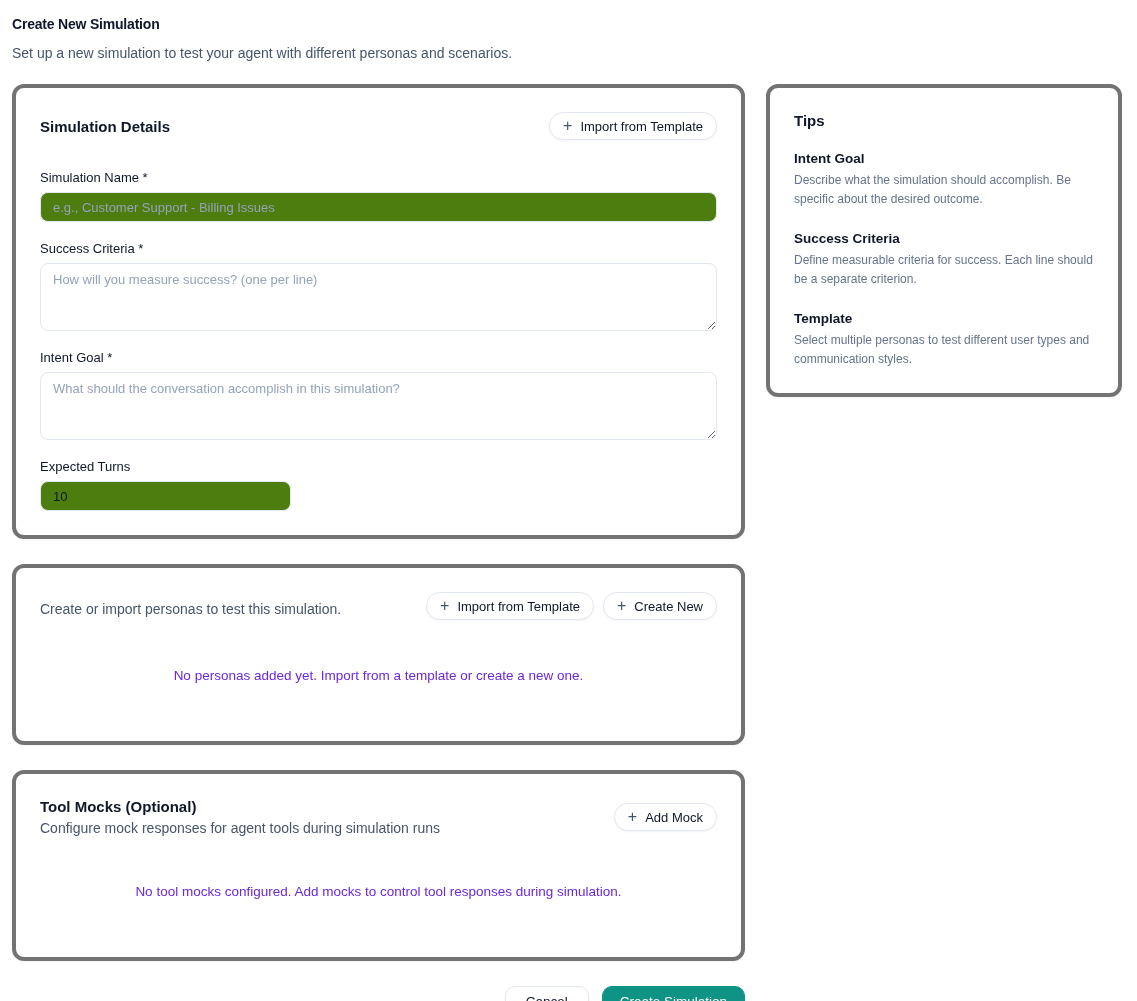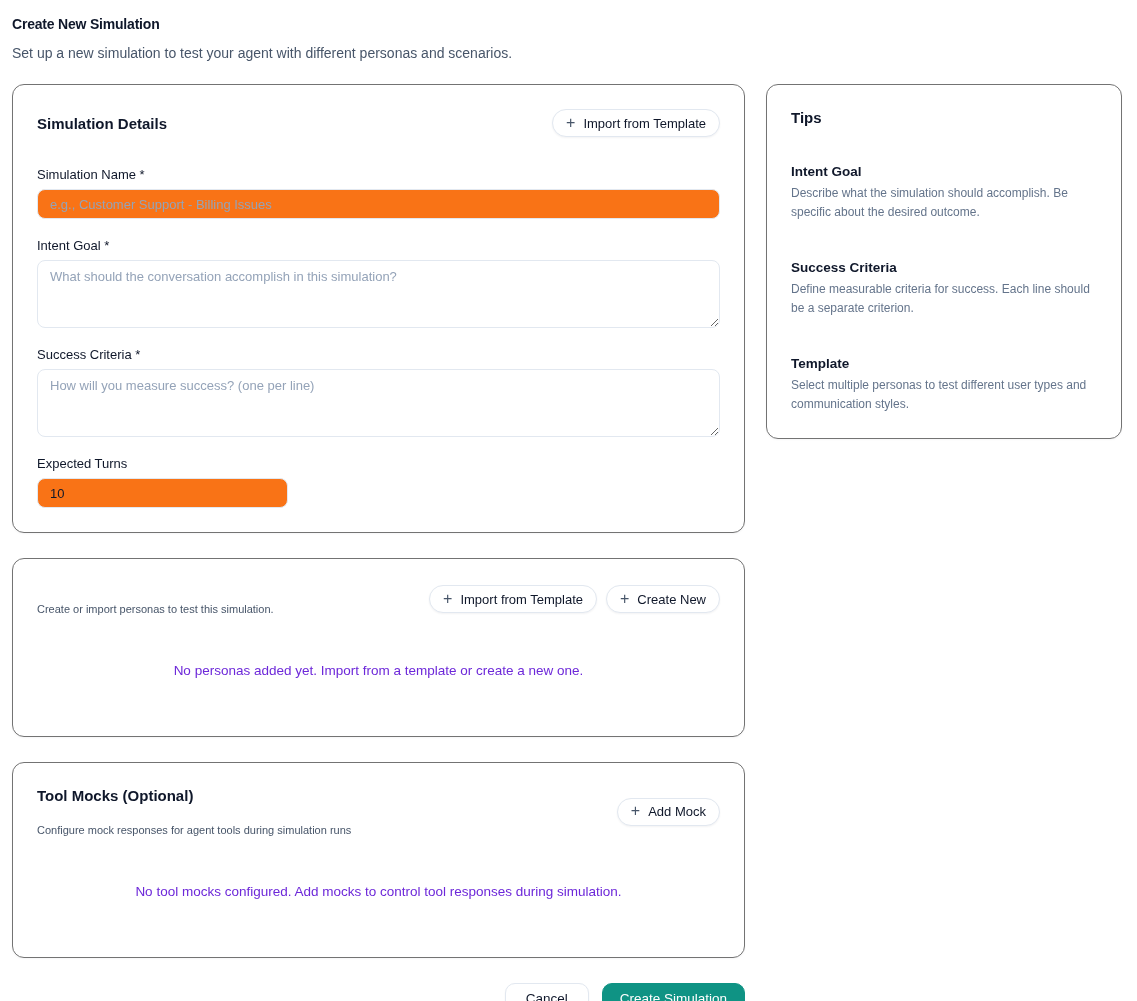--- a/index.html
+++ b/index.html
@@ -14,31 +14,31 @@
 
   .page-title { font-size: 14px; font-weight: 700; letter-spacing: -0.2px; color: #0f172a; }
   .page-subtitle { margin-top: 13px; font-size: 14px; color: #475569; }
 
   .layout { margin-top: 23px; display: flex; gap: 21px; align-items: flex-start; }
   .main-col { width: 733px; flex: none; }
   .tips-col { width: 356px; flex: none; }
 
   .card {
     background: #ffffff;
-    border: 1px solid #737373;
+    border: 4px solid #737373;
     border-radius: 12px;
     box-shadow: 0 1px 2px rgba(16,24,40,0.04);
   }
   .main-col .card { margin-bottom: 25px; }
 
   .card-pad { padding: 24px; }
 
   .card-header-row { display: flex; justify-content: space-between; align-items: center; }
   .card-title { font-size: 15px; font-weight: 700; color: #0f172a; }
-  .card-subtitle { margin-top: 20px; font-size: 11px; color: #475569; }
+  .card-subtitle { margin-top: 5px; font-size: 14px; color: #475569; }
   .header-buttons { display: flex; gap: 9px; flex: none; }
 
   .btn-pill {
     display: inline-flex; align-items: center; gap: 8px;
     height: 28px; padding: 0 13px;
     background: #ffffff;
     border: 1px solid #e2e8f0;
     border-radius: 9999px;
     font-family: inherit;
     font-size: 13px; font-weight: 500; color: #0f172a;
@@ -47,21 +47,21 @@
   }
   .plus-glyph { font-size: 16px; font-weight: 400; color: #475569; line-height: 1; margin-top: -1px; }
 
   .field { margin-top: 19px; }
   .field.first { margin-top: 30px; }
   .field-label { display: block; font-size: 13px; font-weight: 500; color: #0f172a; line-height: 16px; margin-bottom: 6px; }
   .text-input {
     width: 100%; height: 30px;
     border: 1px solid #e2e8f0; border-radius: 8px;
     padding: 0 12px; font-family: inherit; font-size: 13px; color: #0f172a;
-    background: #f97316; outline: none;
+    background: #4d7c0f; outline: none;
   }
   .text-area {
     display: block; width: 100%; height: 68px;
     border: 1px solid #e2e8f0; border-radius: 8px;
     padding: 8px 12px; font-family: inherit; font-size: 13px; color: #0f172a;
     background: #ffffff; outline: none; resize: vertical;
   }
   ::placeholder { color: #94a3b8; opacity: 1; }
   .turns-input { width: 251px; }
 
@@ -76,21 +76,21 @@
   }
   .btn-primary {
     height: 30px; padding: 0 17px;
     background: #0f9384; border: 1px solid #0f9384; border-radius: 10px;
     font-family: inherit; font-size: 13.5px; font-weight: 500; color: #ffffff;
     cursor: pointer;
   }
 
   .tips-card .card-pad { padding: 24px; }
   .tips-title { font-size: 15px; font-weight: 700; color: #0f172a; }
-  .tip-item { margin-top: 38px; }
+  .tip-item { margin-top: 22px; }
   .tip-heading { font-size: 13.5px; font-weight: 600; color: #0f172a; margin-bottom: 5px; }
   .tip-body { font-size: 12px; line-height: 19px; color: #64748b; }
 </style>
 </head>
 <body>
 
 <div class="page">
 
   <h1 class="page-title">Create New Simulation</h1>
   <p class="page-subtitle">Set up a new simulation to test your agent with different personas and scenarios.</p>
@@ -110,27 +110,27 @@
               </button>
             </div>
           </div>
 
           <div class="field first">
             <label class="field-label">Simulation Name *</label>
             <input class="text-input" type="text" placeholder="e.g., Customer Support - Billing Issues" style="">
           </div>
 
           <div class="field">
+            <label class="field-label">Success Criteria *</label>
+            <textarea class="text-area" placeholder="How will you measure success? (one per line)" style=""></textarea>
+          </div>
+
+          <div class="field">
             <label class="field-label">Intent Goal *</label>
             <textarea class="text-area" placeholder="What should the conversation accomplish in this simulation?" style=""></textarea>
-          </div>
-
-          <div class="field">
-            <label class="field-label">Success Criteria *</label>
-            <textarea class="text-area" placeholder="How will you measure success? (one per line)" style=""></textarea>
           </div>
 
           <div class="field">
             <label class="field-label">Expected Turns</label>
             <input class="text-input turns-input" type="text" value="10" style="">
           </div>
         </div>
       </section>
 
       <section class="card">

